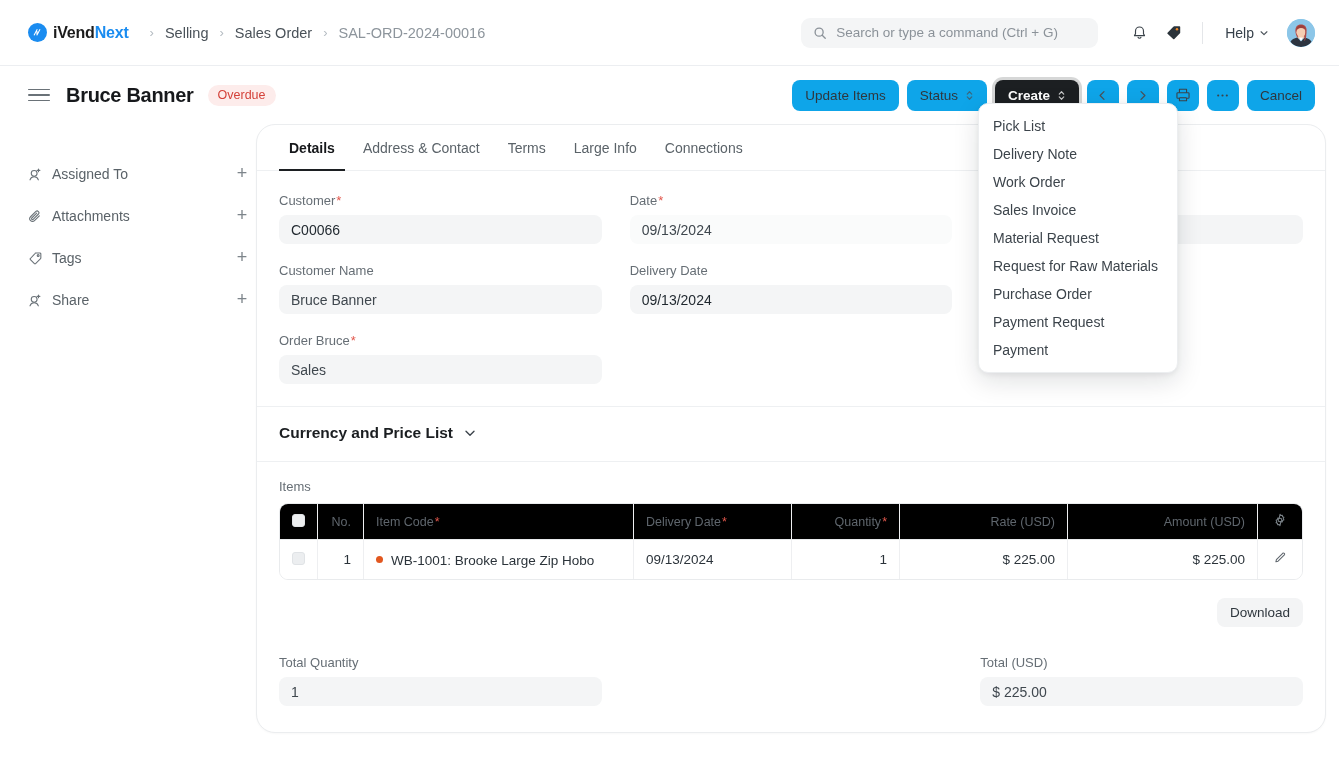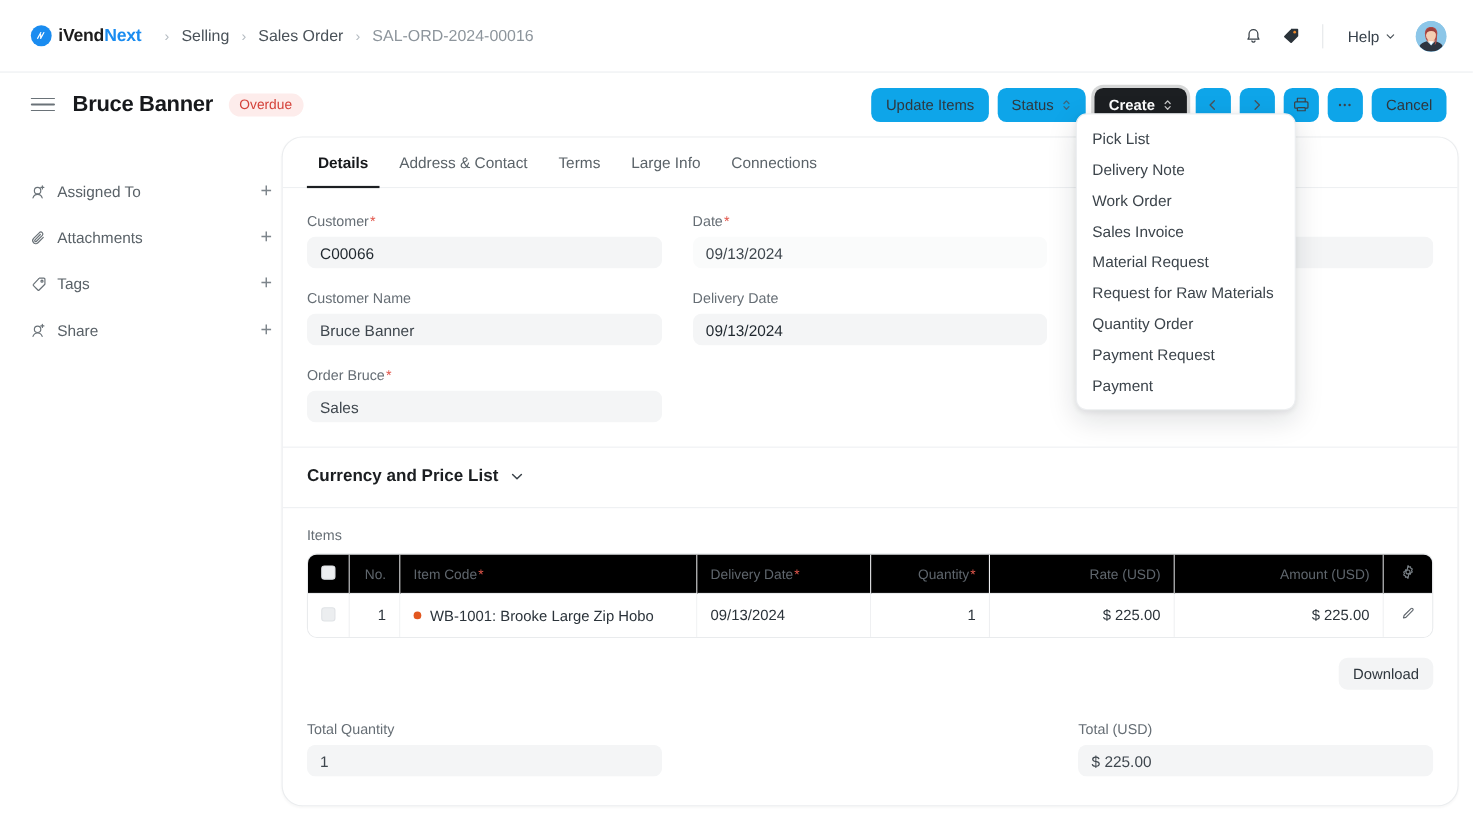--- a/index.html
+++ b/index.html
@@ -230,20 +230,29 @@
   <nav class="crumbs">
     <span class="crumb-sep">›</span>
     <span class="crumb">Selling</span>
     <span class="crumb-sep">›</span>
     <span class="crumb">Sales Order</span>
     <span class="crumb-sep">›</span>
     <span class="crumb muted">SAL-ORD-2024-00016</span>
   </nav>
 
   <div class="nav-right">
+    <div class="searchbox">
+      <span>
+        <svg width="14" height="14" viewBox="0 0 16 16" fill="none" stroke="#8b9299" stroke-width="1.5">
+          <circle cx="7" cy="7" r="4.6"></circle>
+            <path d="M10.5 10.5 L14 14" stroke-linecap="round"></path>
+        </svg>
+      </span>
+      <input placeholder="Search or type a command (Ctrl + G)" style="">
+    </div>
 
     <button class="icon-btn">
       <span>
         <svg width="17" height="17" viewBox="0 0 20 20" fill="none" stroke="#3b434a" stroke-width="1.35">
           <path d="M5.3 8.2a4.7 4.7 0 0 1 9.4 0v3.3l1.2 2.2H4.1l1.2-2.2z" stroke-linejoin="round"></path>
           <path d="M8.3 15.6a1.8 1.8 0 0 0 3.4 0" stroke-linecap="round"></path>
         </svg>
       </span>
     </button>
 
@@ -354,21 +363,21 @@
   </div>
 </div>
 
 <div class="dropdown">
   <div class="dd-item">Pick List</div>
   <div class="dd-item">Delivery Note</div>
   <div class="dd-item">Work Order</div>
   <div class="dd-item">Sales Invoice</div>
   <div class="dd-item">Material Request</div>
   <div class="dd-item">Request for Raw Materials</div>
-  <div class="dd-item">Quantity Order</div>
+  <div class="dd-item">Purchase Order</div>
   <div class="dd-item">Payment Request</div>
   <div class="dd-item">Payment</div>
 </div>
 
 <div class="body-wrap">
 
   <aside class="sidebar">
     <div class="side-item">
       <span>
         <svg width="15" height="15" viewBox="0 0 18 18" fill="none" stroke="#6a7278" stroke-width="1.3">

